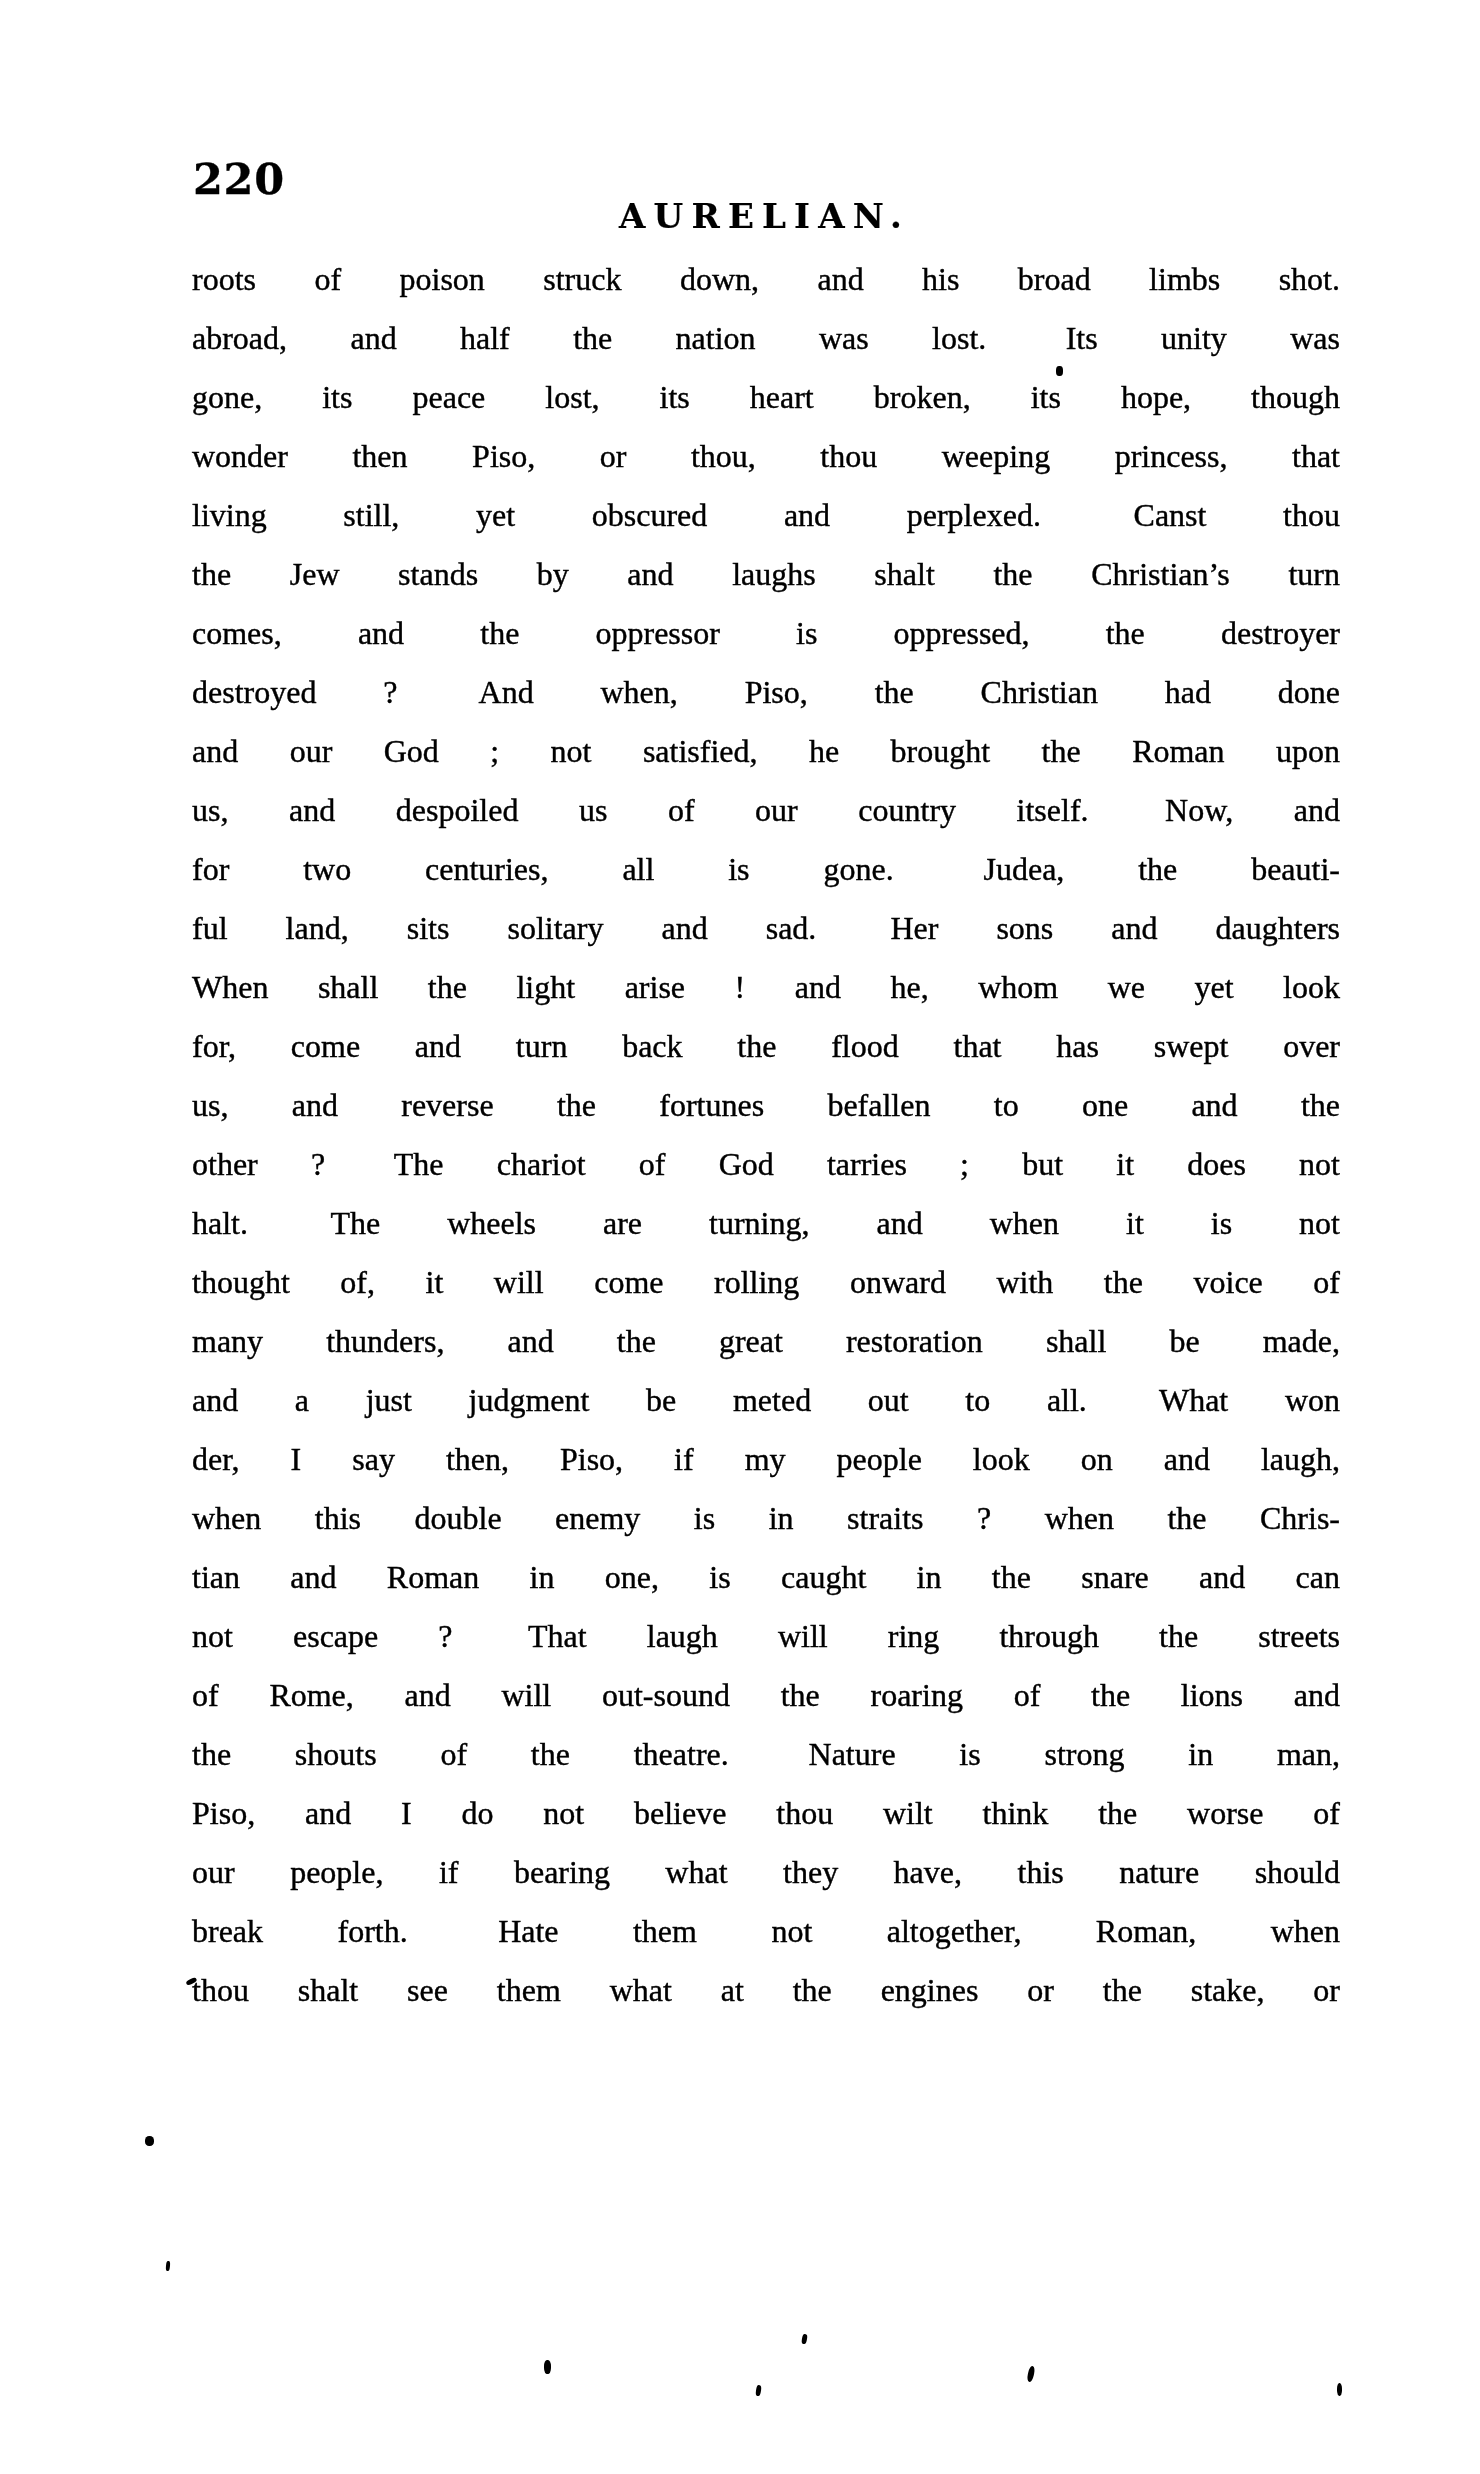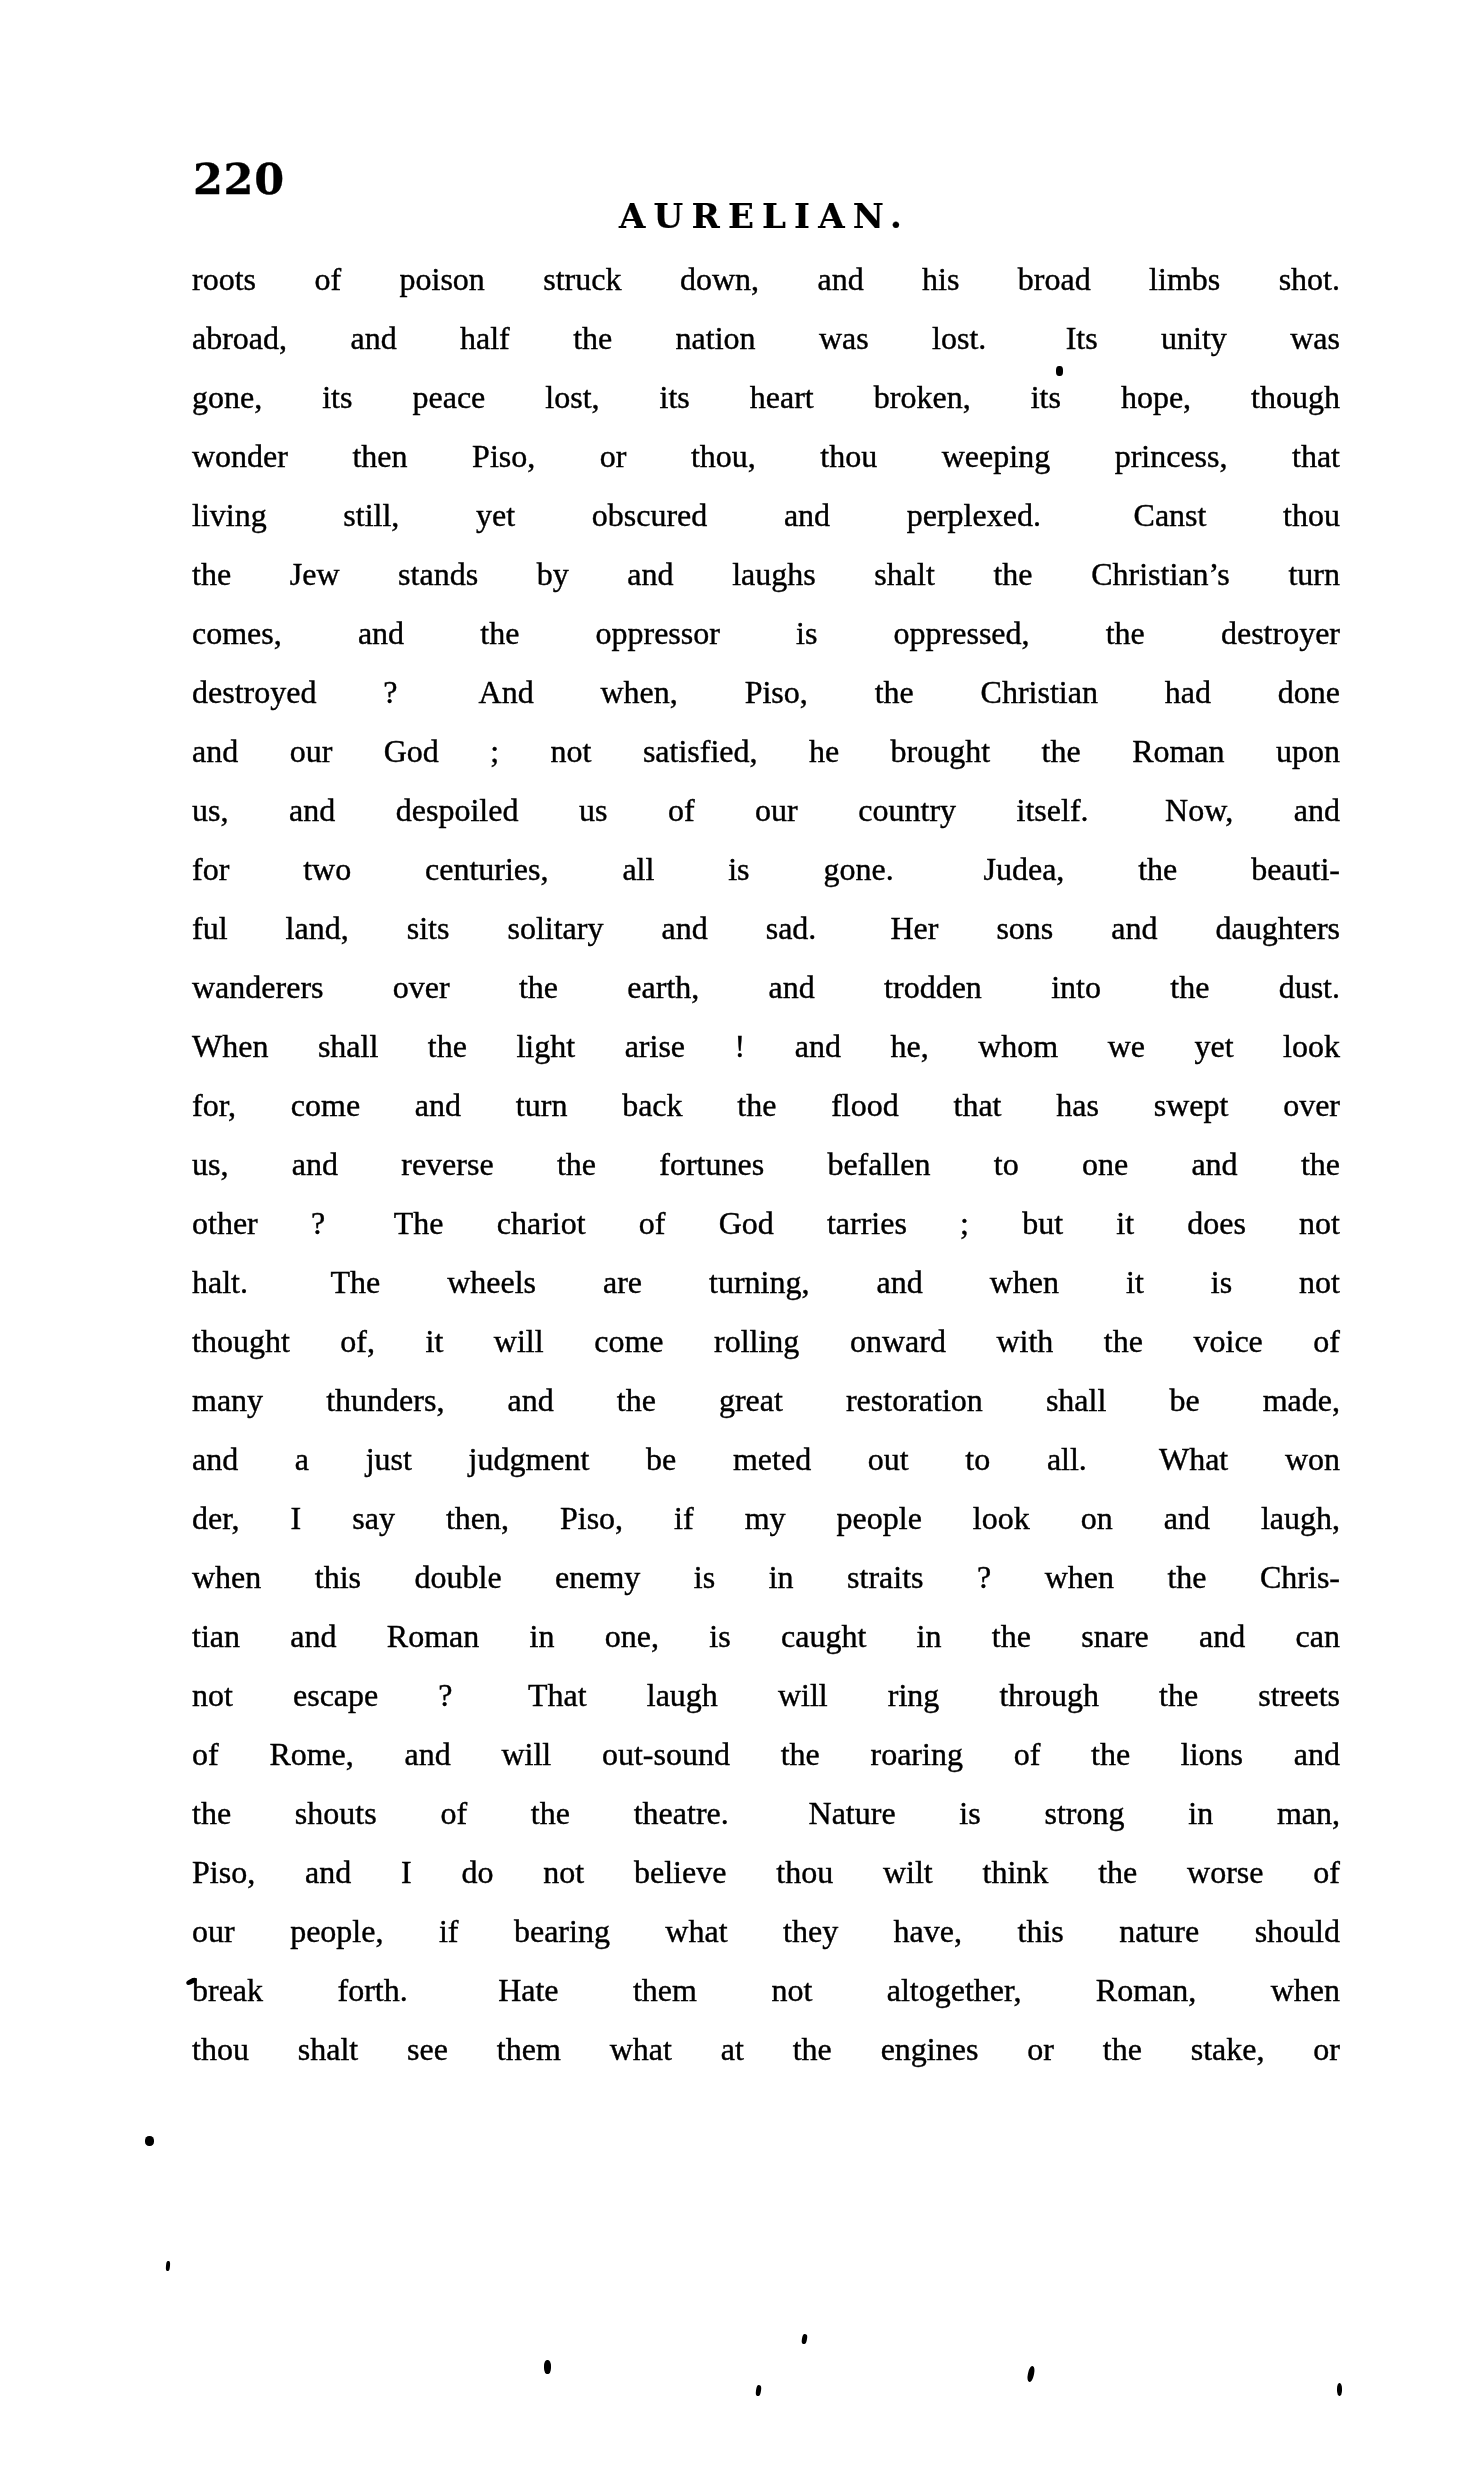--- a/index.html
+++ b/index.html
@@ -76,21 +76,20 @@
       <div class="tline">gone, its peace lost, its heart broken, its hope, though</div>
       <div class="tline">wonder then Piso, or thou, thou weeping princess, that</div>
       <div class="tline">living still, yet obscured and perplexed.  Canst thou</div>
       <div class="tline">the Jew stands by and laughs shalt the Christian’s turn</div>
       <div class="tline">comes, and the oppressor is oppressed, the destroyer</div>
       <div class="tline">destroyed ?  And when, Piso, the Christian had done</div>
       <div class="tline">and our God ; not satisfied, he brought the Roman upon</div>
       <div class="tline">us, and despoiled us of our country itself.  Now, and</div>
       <div class="tline">for two centuries, all is gone.  Judea, the beauti-</div>
       <div class="tline">ful land, sits solitary and sad.  Her sons and daughters</div>
-      <div class="tline">wanderers over the earth, and trodden into the dust.</div>
       <div class="tline">When shall the light arise ! and he, whom we yet look</div>
       <div class="tline">for, come and turn back the flood that has swept over</div>
       <div class="tline">us, and reverse the fortunes befallen to one and the</div>
       <div class="tline">other ?  The chariot of God tarries ; but it does not</div>
       <div class="tline">halt.  The wheels are turning, and when it is not</div>
       <div class="tline">thought of, it will come rolling onward with the voice of</div>
       <div class="tline">many thunders, and the great restoration shall be made,</div>
       <div class="tline">and a just judgment be meted out to all.  What won</div>
       <div class="tline">der, I say then, Piso, if my people look on and laugh,</div>
       <div class="tline">when this double enemy is in straits ? when the Chris-</div>

